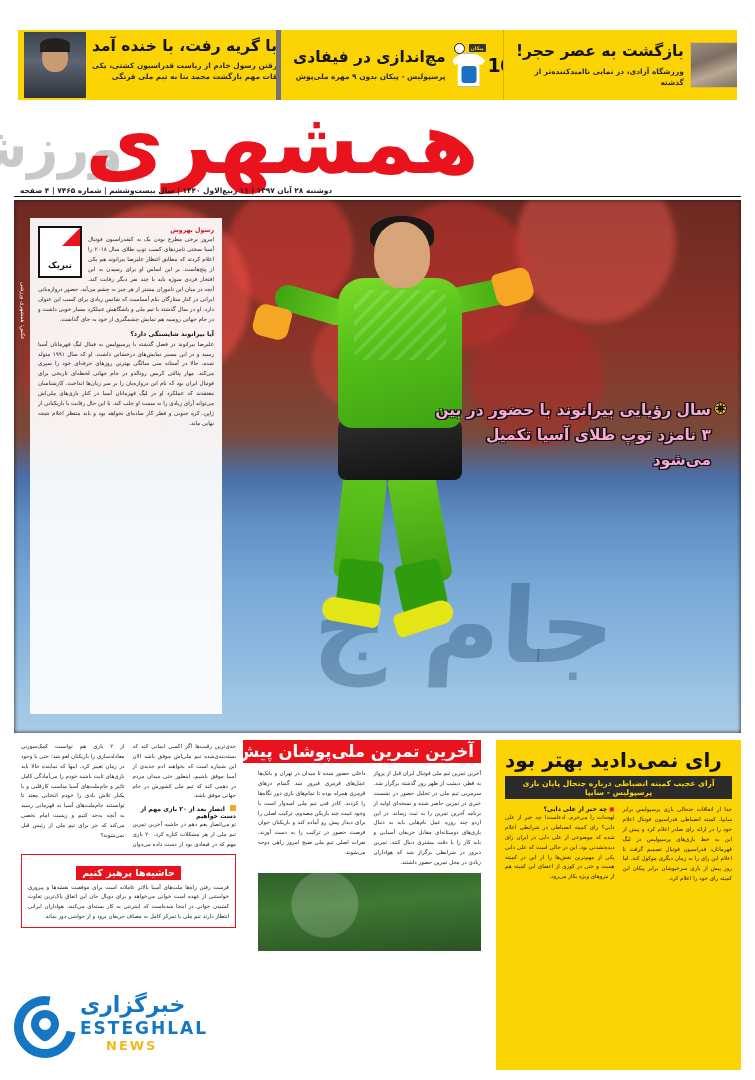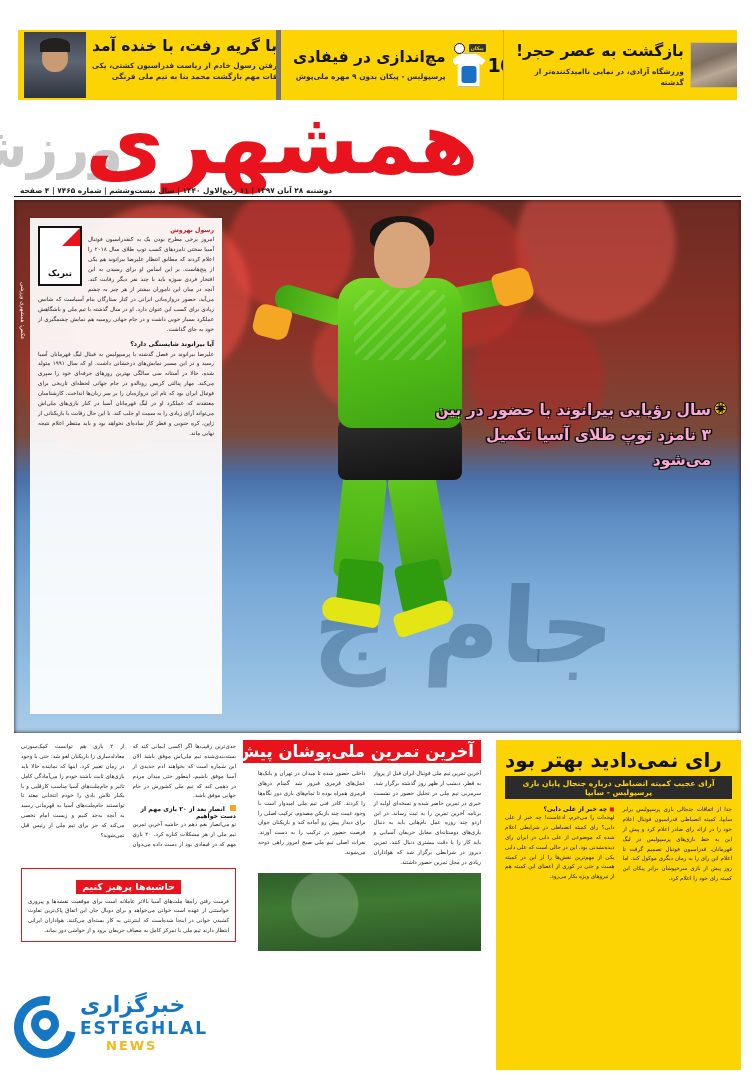--- a/index.html
+++ b/index.html
@@ -201,21 +201,21 @@
     font-size:10px; color:#111; font-weight:bold;
   }
 
   
   .hero-article {
     position:absolute; left:16px; top:18px; width:192px; height:496px;
     background: rgba(255,255,255,.93);
     padding:8px 8px 6px 8px; direction:rtl;
   }
   .art-badge {
-    float:left; width:44px; height:60px; background:#fff; border:2px solid #111;
+    float:left; width:44px; height:52px; background:#fff; border:2px solid #111;
     margin:0 6px 3px 0; position:relative;
   }
   .art-badge::before{
     content:""; position:absolute; right:0; top:0; border-width:0 0 18px 18px;
     border-style:solid; border-color: transparent transparent #e8131d transparent;
     transform: rotate(0deg);
   }
   .art-badge-label{
     position:absolute; left:0; right:0; bottom:6px; text-align:center;
     font-size:8.5px; font-weight:bold; color:#111;
@@ -256,21 +256,21 @@
   .body-y { font-size:5.5px; line-height:1.8; text-align:justify; color:#151515; }
   .qa-q { font-size:6.2px; font-weight:bold; color:#111; margin:4px 0 1px; }
   .qa-q .mark { color:#e8131d; }
   .mid-photo {
     margin-top:5px; width:100%; height:78px;
     background:
       radial-gradient(circle at 30% 40%, rgba(255,255,255,.18) 0 20%, transparent 21%),
       linear-gradient(175deg,#2f5f2a 0%, #3f7a33 40%, #2b5324 100%);
   }
   .red-box {
-    border:1.5px solid #e8131d; margin-top:18px; padding:6px 6px 5px;
+    border:1.5px solid #e8131d; margin-top:4px; padding:6px 6px 5px;
   }
   .red-box-title {
     display:inline-block; background:#e8131d; color:#fff; font-weight:bold;
     font-size:9.5px; padding:1.5px 6px; margin-bottom:3px;
   }
   .left-top-body { margin-top:2px; }
   .bullet-line { font-size:6.2px; font-weight:bold; color:#111; margin:4px 0 1px; }
   .bullet-line .sq { display:inline-block; width:6px; height:6px; background:#f5a623;
     margin-left:3px; }
 

